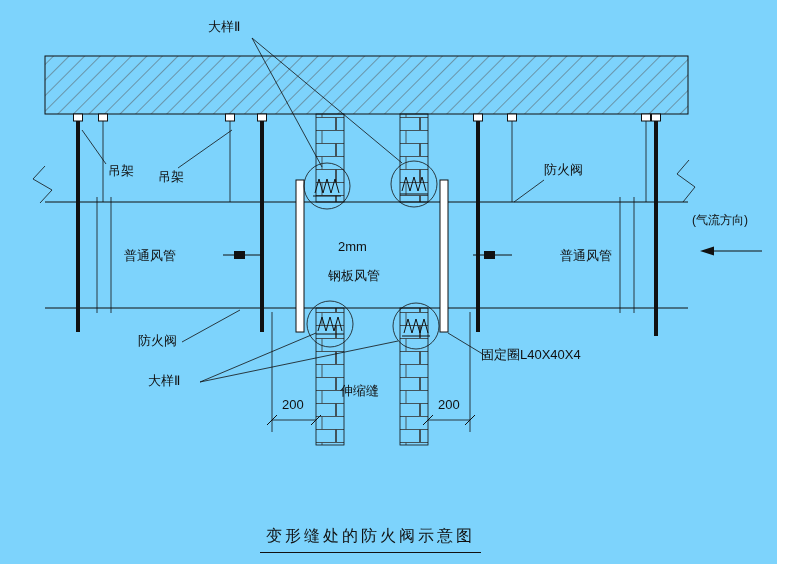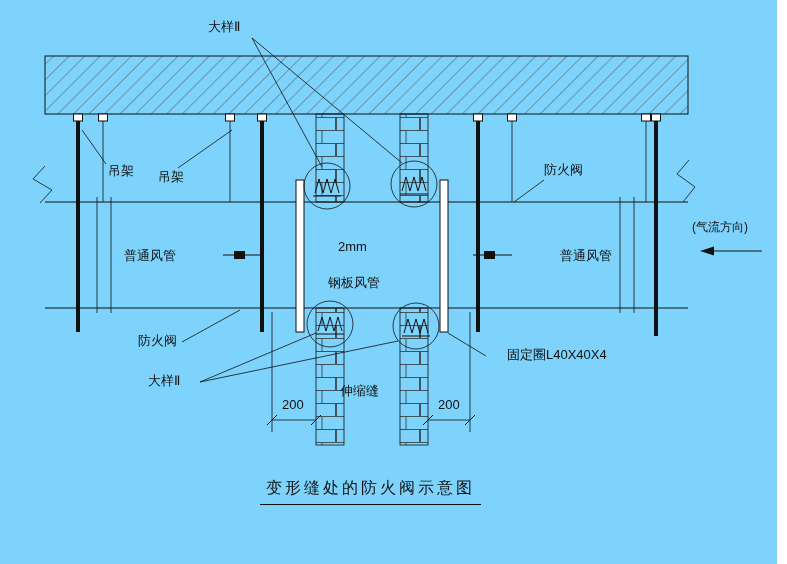--- a/index.html
+++ b/index.html
@@ -121,26 +121,26 @@
     <g>
       <path class="thin" d="M45,166 L33,179 L52,190 L40,203"></path>
       <path class="thin" d="M689,160 L677,174 L695,187 L683,202"></path>
     </g>
   </svg>
 
   <div class="lbl" style="left:208px;top:20px">大样Ⅱ</div>
   <div class="lbl" style="left:108px;top:164px">吊架</div>
   <div class="lbl" style="left:158px;top:170px">吊架</div>
   <div class="lbl" style="left:544px;top:163px">防火阀</div>
-  <div class="lbl small" style="left:692px;top:220px">(气流方向)</div>
+  <div class="lbl small" style="left:692px;top:213px">(气流方向)</div>
   <div class="lbl" style="left:124px;top:249px">普通风管</div>
   <div class="lbl" style="left:338px;top:240px">2mm</div>
-  <div class="lbl" style="left:328px;top:276px">钢板风管</div>
+  <div class="lbl" style="left:328px;top:269px">钢板风管</div>
   <div class="lbl" style="left:560px;top:249px">普通风管</div>
   <div class="lbl" style="left:138px;top:334px">防火阀</div>
   <div class="lbl" style="left:148px;top:374px">大样Ⅱ</div>
-  <div class="lbl" style="left:507px;top:348px">固定圈L40X40X4</div>
+  <div class="lbl" style="left:481px;top:348px">固定圈L40X40X4</div>
   <div class="lbl" style="left:340px;top:384px">伸缩缝</div>
   <div class="lbl" style="left:282px;top:398px">200</div>
   <div class="lbl" style="left:438px;top:398px">200</div>
 
-  <div class="title" style="left:260px;top:478px">变形缝处的防火阀示意图</div>
+  <div class="title" style="left:260px;top:526px">变形缝处的防火阀示意图</div>
 </div>
 
 </body></html>

